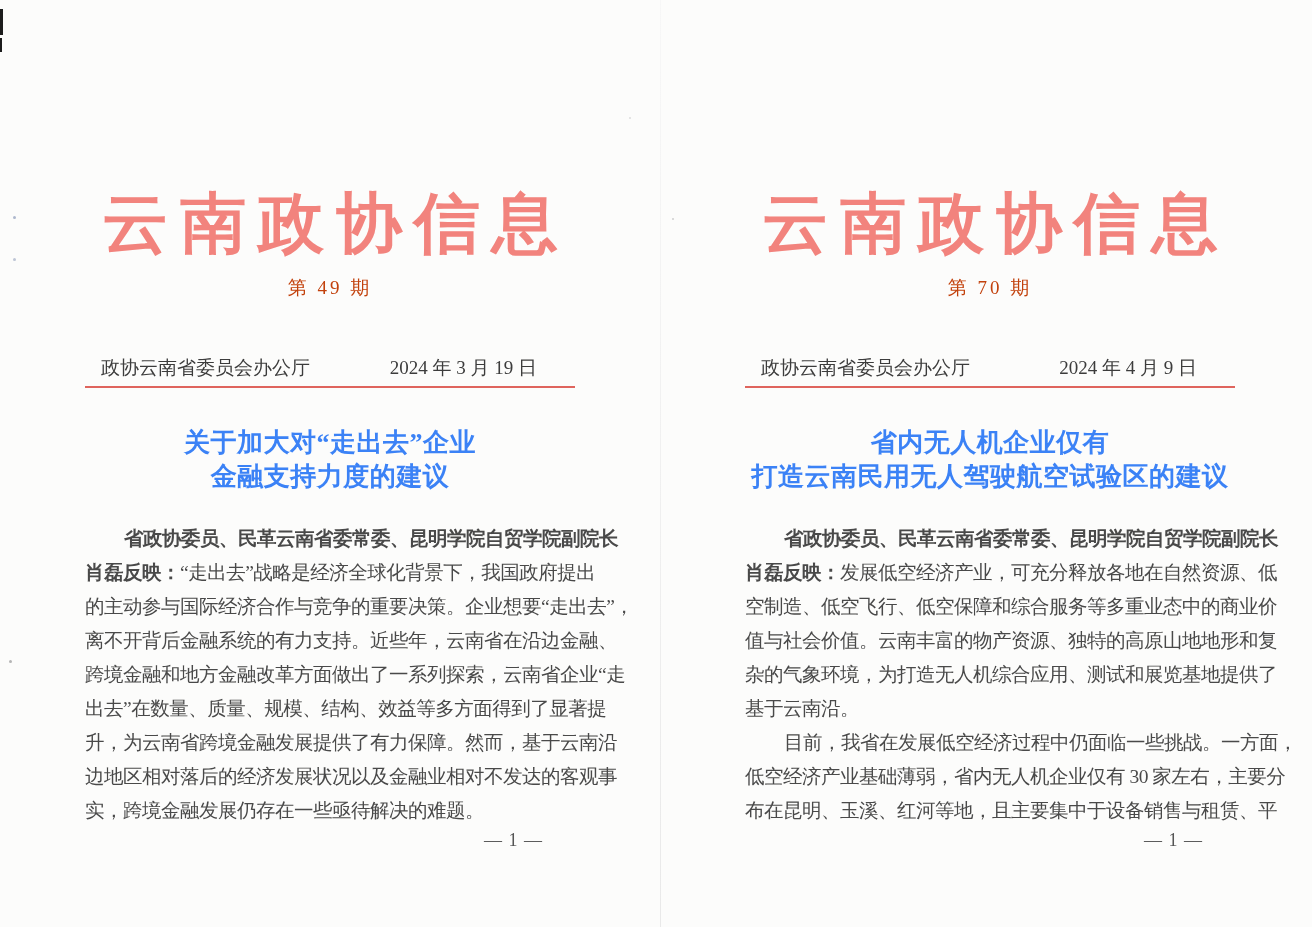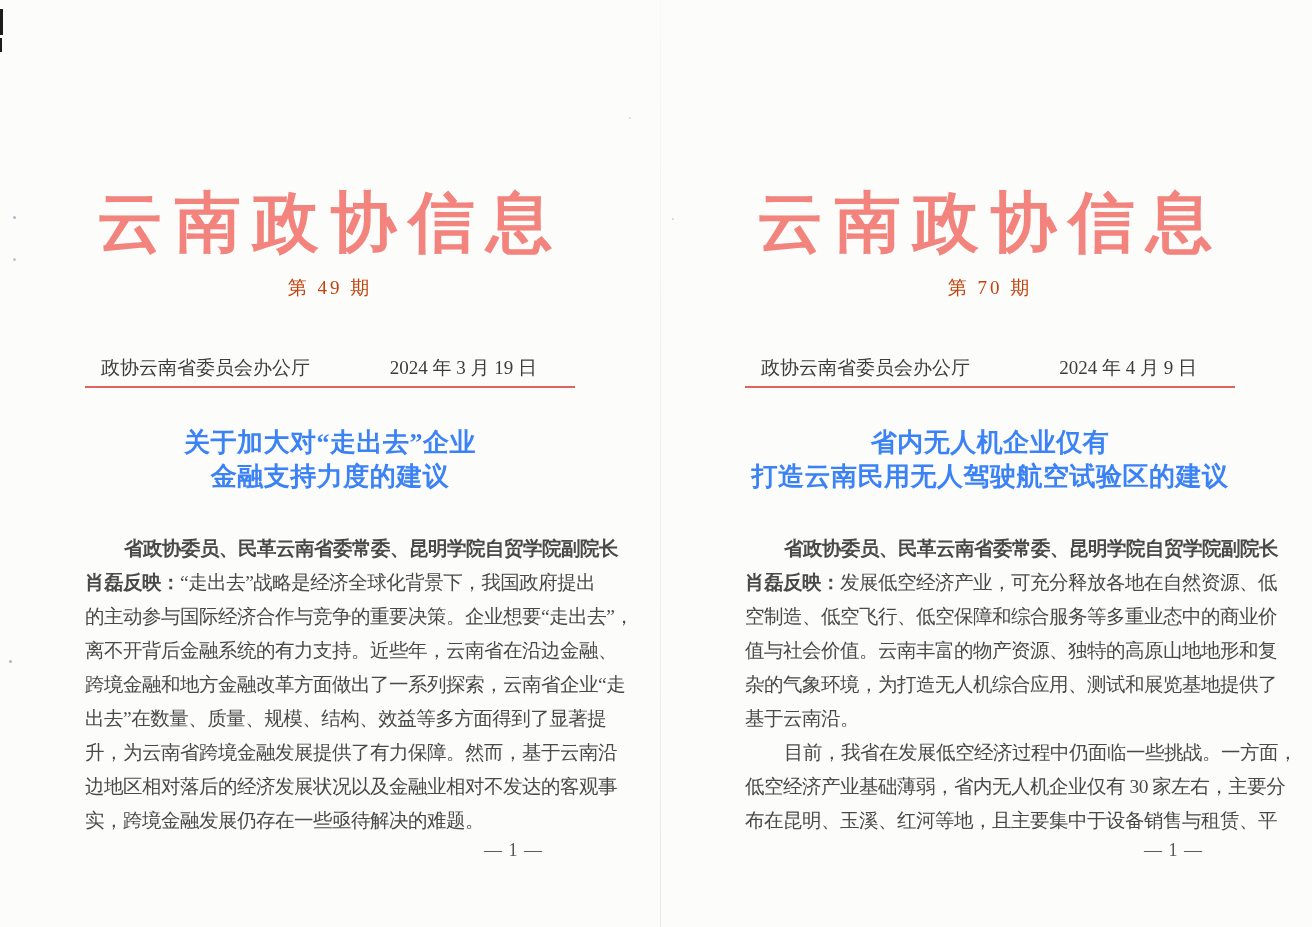--- a/index.html
+++ b/index.html
@@ -24,40 +24,40 @@
   .a-dot2{left:13px;top:258px;width:3px;height:3px;background:#93a0bd;border-radius:50%;opacity:.6;}
   .a-dot3{left:9px;top:660px;width:3px;height:3px;background:#b5b5b5;border-radius:50%;}
   .a-dot4{left:672px;top:218px;width:2px;height:2px;background:#cfcfcf;border-radius:50%;}
   .a-dot5{left:629px;top:117px;width:2px;height:2px;background:#dddddd;border-radius:50%;}
 
   .page{position:absolute;top:0;width:490px;}
   #page-left{left:85px;}
   #page-right{left:745px;}
 
   .masthead{
-    margin:190px 0 0;line-height:1;text-align:left;white-space:nowrap;
-    font-family:Liberation Serif, serif;font-weight:800;
+    margin:190px 0 0;line-height:1;text-align:center;white-space:nowrap;
+    font-family:Liberation Sans, sans-serif;font-weight:800;
     font-size:66px;letter-spacing:0.18em;text-indent:0.18em;
     color:var(--pink);
   }
   .issue{
     margin-top:20px;text-align:center;font-size:19px;line-height:24px;
     color:#c2410c;letter-spacing:3px;
   }
   .meta{
     margin-top:56px;display:flex;justify-content:space-between;align-items:flex-end;
     padding:0 38px 0 16px;font-size:19px;line-height:23px;color:#3c3c3c;
   }
   .rule{margin-top:7px;height:2px;background:var(--rule);}
   .article-title{
     margin:38px 0 0;text-align:center;
     font-size:26px;line-height:34px;font-weight:bold;color:#3b82f6;
     letter-spacing:0.5px;
   }
-  .body{margin-top:38px;color:var(--ink);}
+  .body{margin-top:28px;color:var(--ink);}
   .line{
     font-size:19.5px;line-height:34px;letter-spacing:-0.5px;white-space:nowrap;
   }
   .line.indent{text-indent:2em;}
   .lead{font-weight:bold;}
   .pagenum{
     margin-top:2px;text-align:right;padding-right:32px;
     font-size:18px;line-height:20px;color:#555555;letter-spacing:1px;
   }
 </style>

